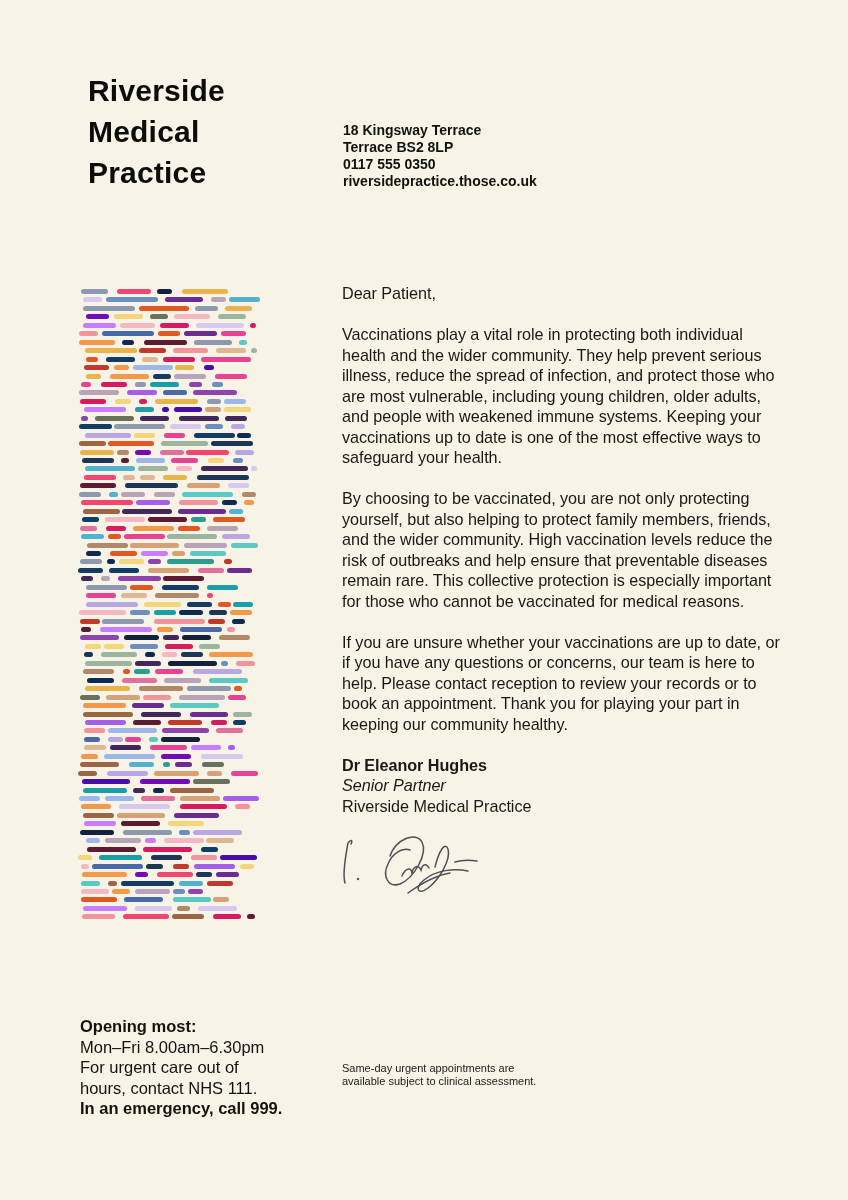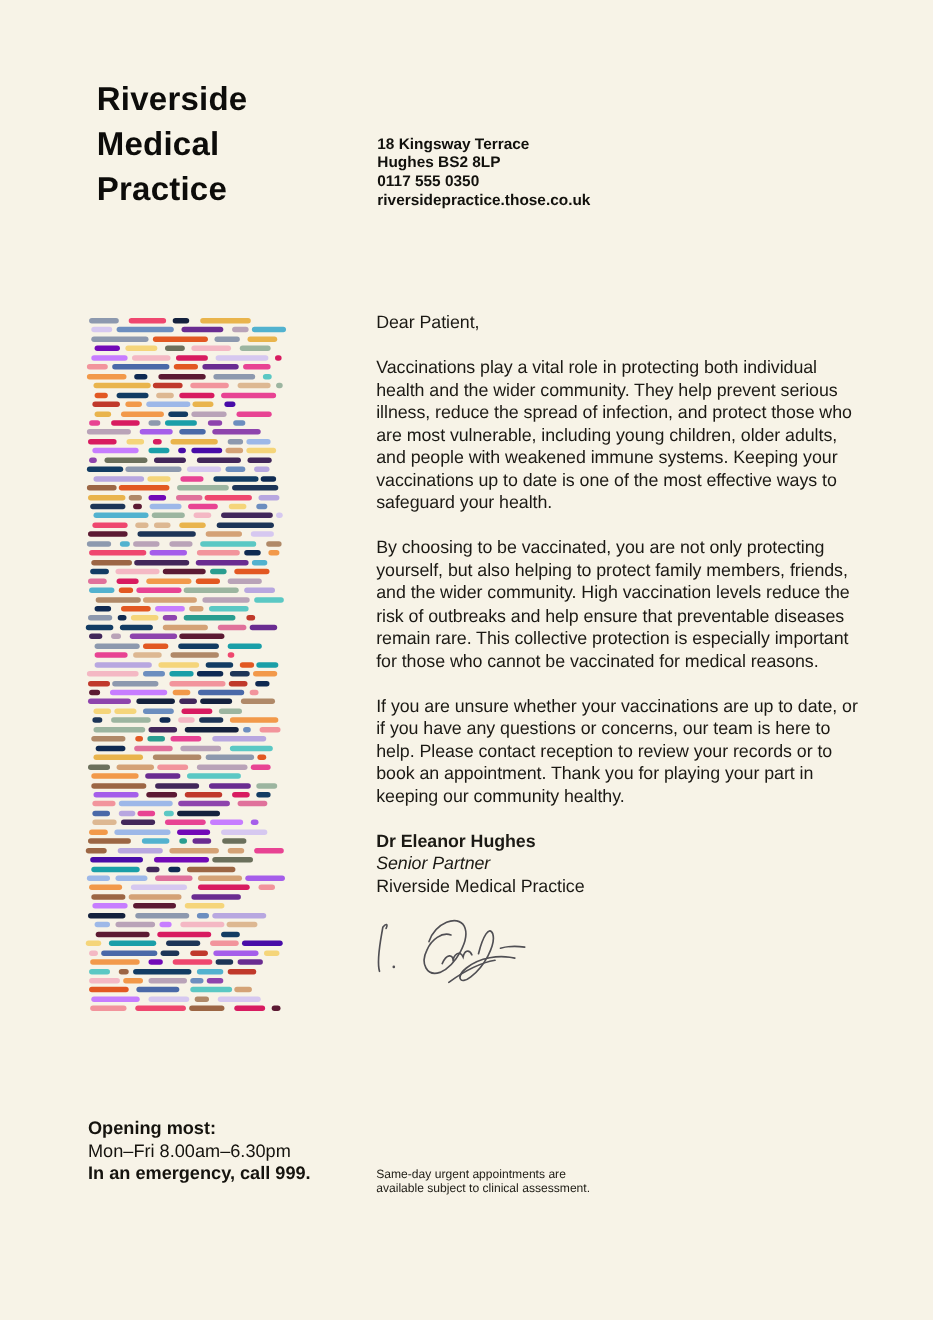--- a/index.html
+++ b/index.html
@@ -33,21 +33,21 @@
 </style>
 </head>
 <body style="background: rgb(247, 243, 231);">
 
 <div class="page" style="background: rgb(247, 243, 231);">
 
   <div class="brand">Riverside Medical Practice</div>
 
   <div class="contact">
     <div>18 Kingsway Terrace</div>
-    <div>Hughes BS2 8LP</div>
+    <div>Terrace BS2 8LP</div>
     <div>0117 555 0350</div>
     <div>riversidepractice.those.co.uk</div>
   </div>
 
   <div class="deco" id="decoration">
       <span class="dash" style="left: 3.49542px; top: 0px; width: 26.2645px; height: 5px; background: rgb(141, 153, 174);"></span>
       <span class="dash" style="left: 39.2645px; top: 0px; width: 33.573px; height: 5px; background: rgb(239, 71, 111);"></span>
       <span class="dash" style="left: 79.289px; top: 0px; width: 15.1138px; height: 5px; background: rgb(20, 33, 61);"></span>
       <span class="dash" style="left: 103.645px; top: 0px; width: 46.0954px; height: 5px; background: rgb(233, 180, 76);"></span>
       <span class="dash" style="left: 5.1629px; top: 8.45px; width: 18.5727px; height: 5px; background: rgb(214, 200, 240);"></span>
@@ -419,20 +419,21 @@
       <path d="M64 50 C68 41 74 41 74 48 C74 42 80 37 83 44 C84 39 88 36 91 42"></path>
       <path d="M97 41 C101 25 107 15 110 23 C113 33 102 53 90 62 C80 70 76 62 86 54 C98 44 116 42 130 45"></path>
       <path d="M70 67 C84 57 100 49 112 47"></path>
       <path d="M117 36 C124 34 132 34 139 35"></path>
     </svg>
   </div>
 
   <div class="hours">
     <div class="strong">Opening most:</div>
     <div class="nowrap">Mon–Fri 8.00am–6.30pm</div>
+    <div>For urgent care out of hours, contact NHS 111.</div>
     <div class="strong nowrap">In an emergency, call 999.</div>
   </div>
 
   <div class="smallprint">
     <div>Same-day urgent appointments are available subject to clinical assessment.</div>
   </div>
 
 </div>
 
 </body></html>

